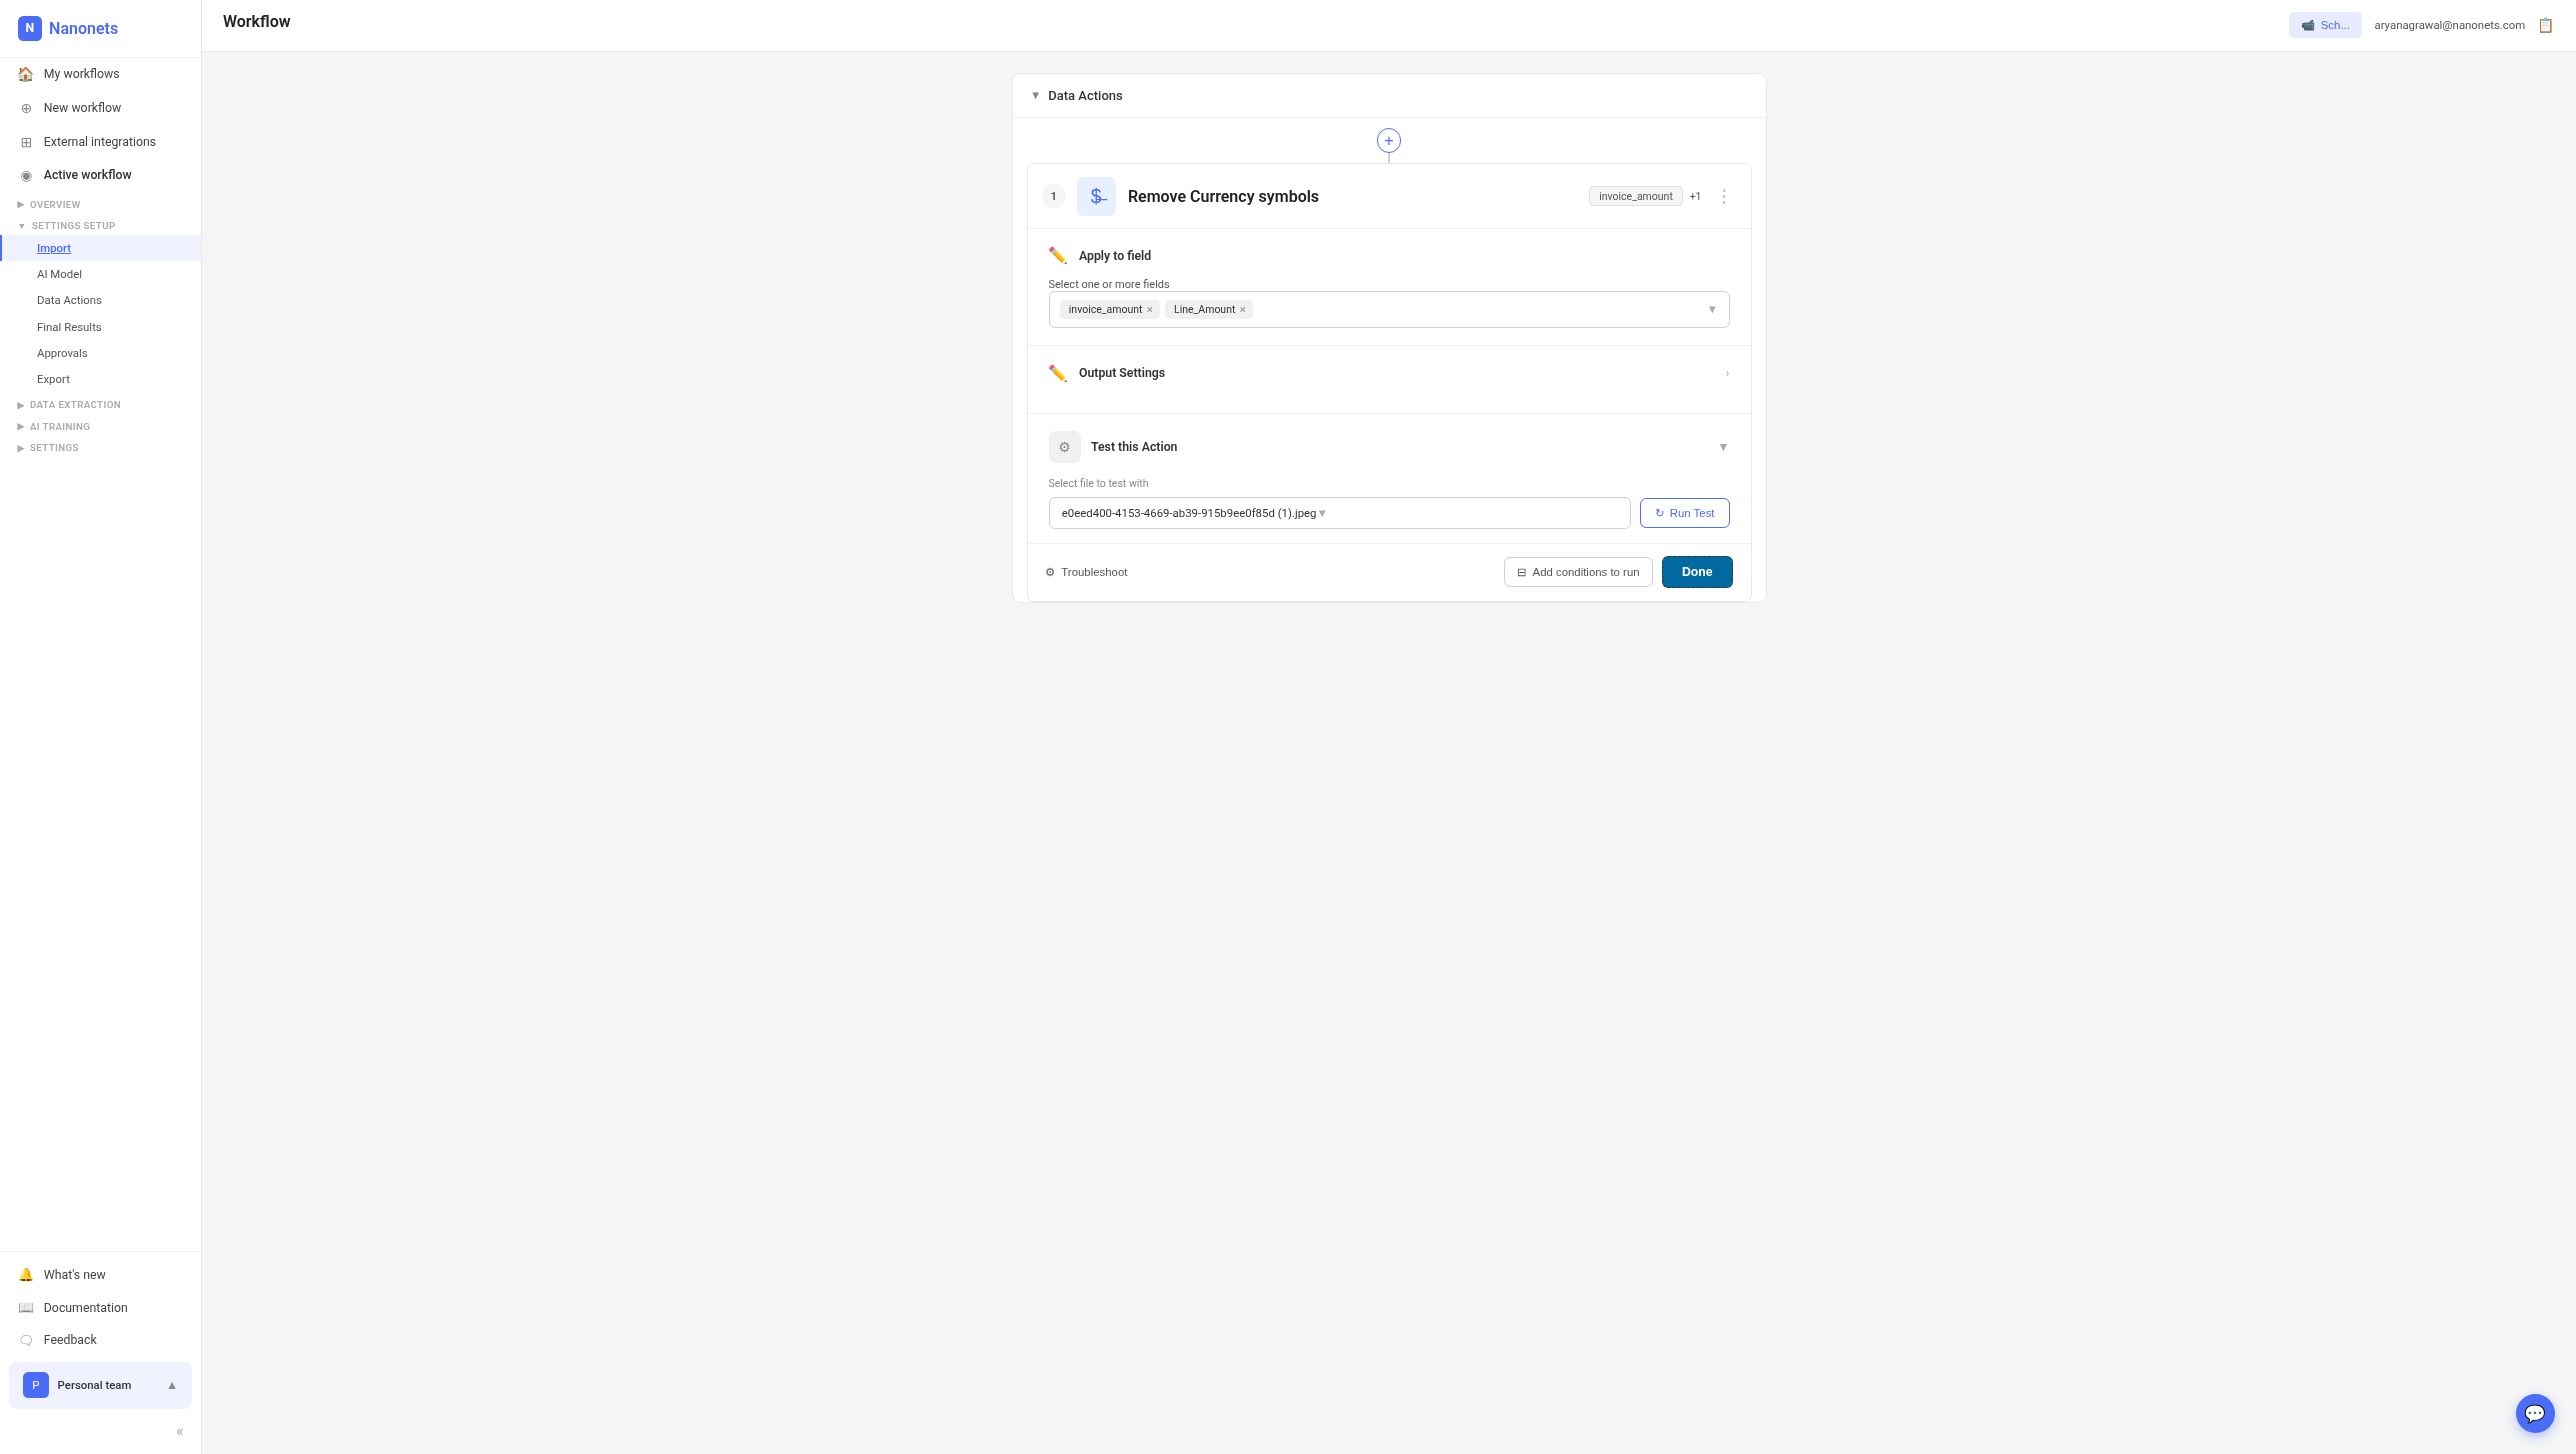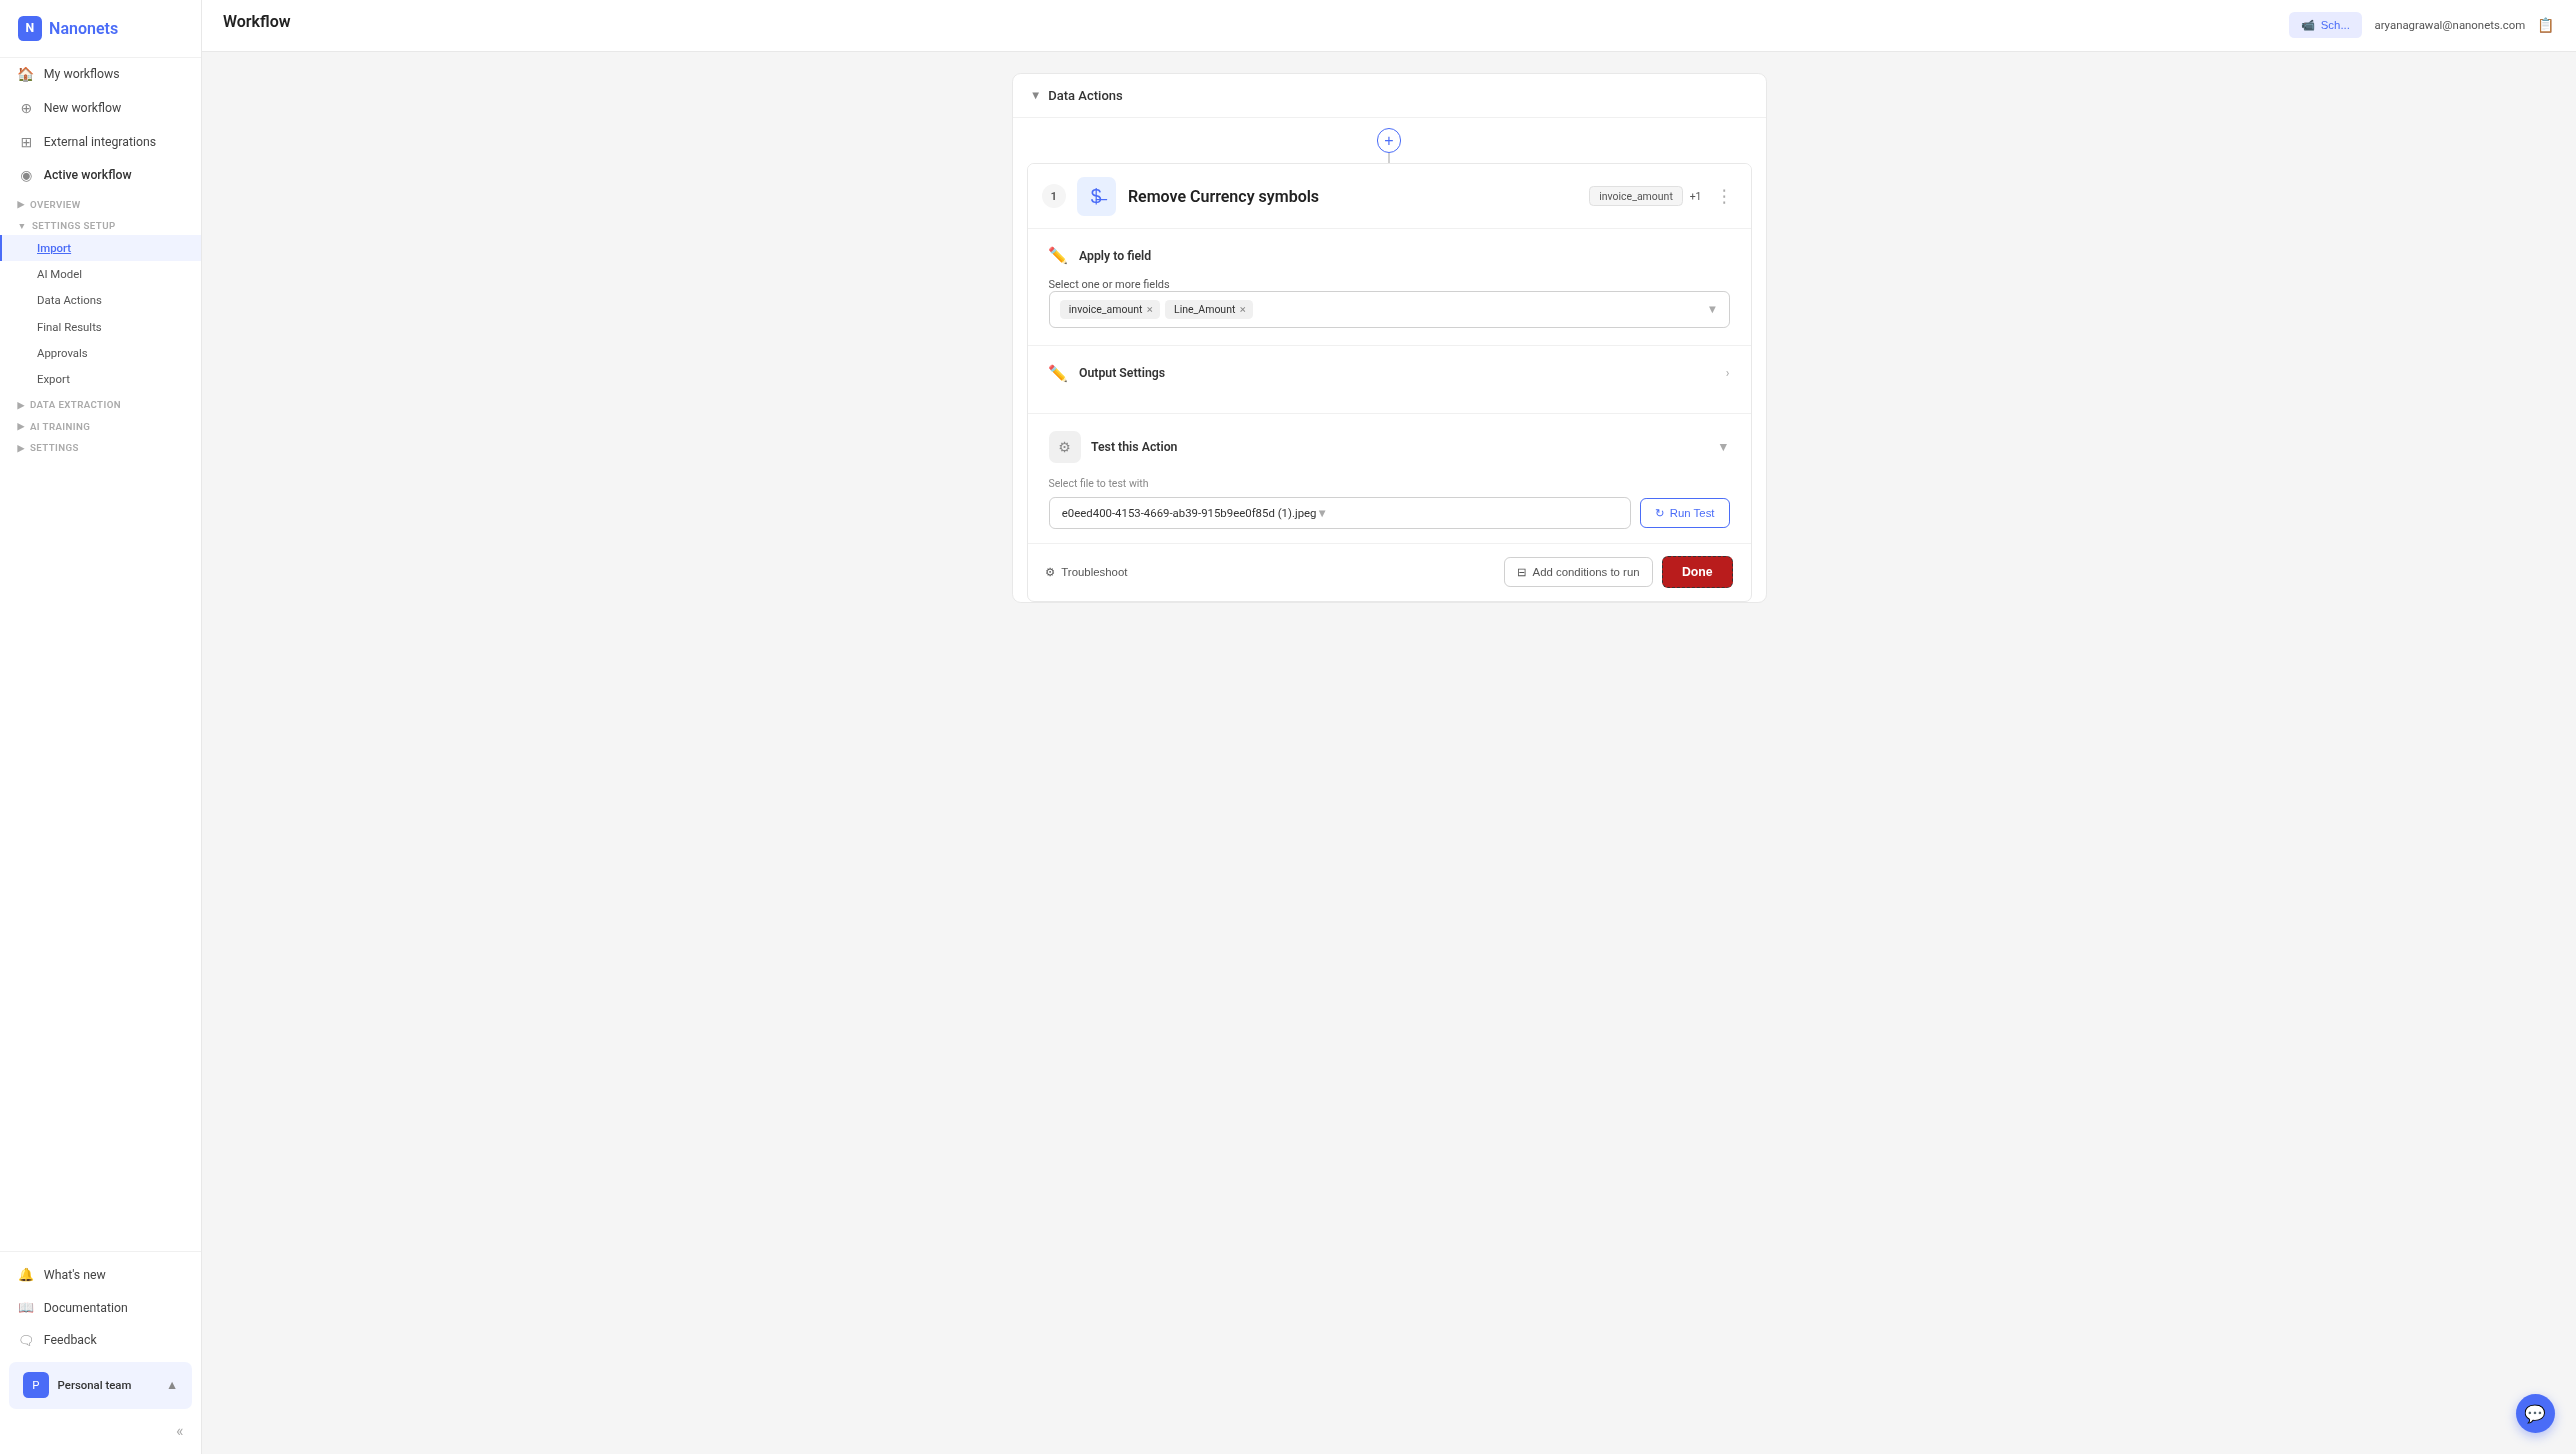--- a/index.html
+++ b/index.html
@@ -199,21 +199,21 @@
       display: flex; align-items: center; gap: 6.1px;
       font-size: 11.4px; color: #555; background: none; border: none; cursor: pointer;
     }
     .bottom-right { display: flex; align-items: center; gap: 8.8px; }
     .add-conditions-btn {
       display: flex; align-items: center; gap: 6.1px;
       font-size: 11.4px; color: #555; background: none; border: none; cursor: pointer;
       padding: 7px 12.3px; border: 0.9px solid #d0d0d0; border-radius: 6.1px;
     }
     .done-btn {
-      background: #b91c1c; color: #fff; border: 1.8px dashed #333; border-radius: 6.1px;
+      background: #0369a1; color: #fff; border: 1.8px dashed #333; border-radius: 6.1px;
       padding: 8px 19.3px; font-size: 12.3px; font-weight: 600; cursor: pointer;
     }
 
     
     .chat-bubble {
       position: fixed; bottom: 21px; right: 21px;
       width: 39px; height: 39px; border-radius: 50%;
       background: #4a6cf7; color: #fff; font-size: 17.5px;
       display: flex; align-items: center; justify-content: center;
       cursor: pointer; box-shadow: 0 3.5px 10.5px rgba(74,108,247,0.4);

